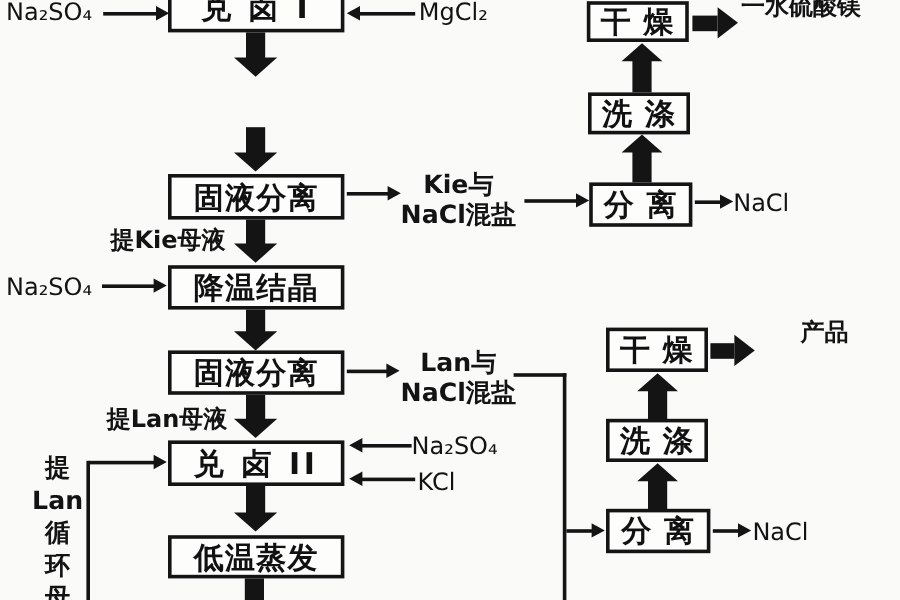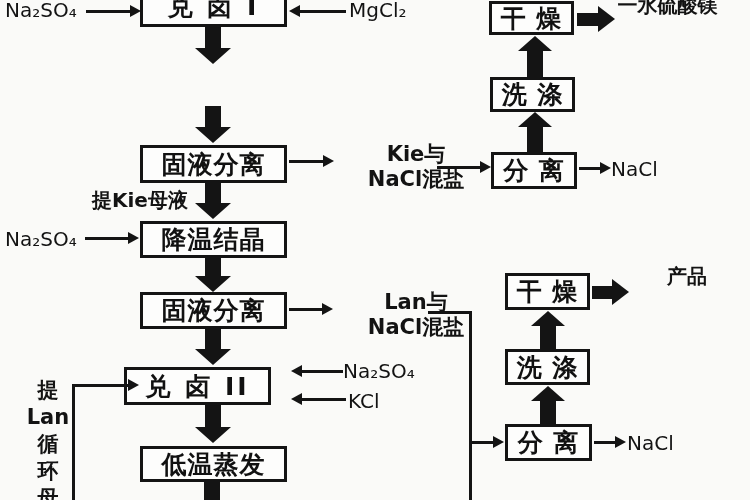--- a/index.html
+++ b/index.html
@@ -5,21 +5,21 @@
   html,body{margin:0;padding:0;background:#e9e9e7;}
   #canvas{position:relative;width:750px;height:500px;background:#fafaf8;overflow:hidden;
           font-family:"DejaVu Sans",sans-serif;color:#121212;}
   .box{position:absolute;box-sizing:border-box;border:3px solid #141414;background:#fdfdfc;
        display:flex;align-items:center;justify-content:center;font-weight:bold;
        font-size:25px;letter-spacing:1px;white-space:nowrap;color:#111;}
   .chem{position:absolute;font-size:20px;white-space:nowrap;color:#131313;}
   .slbl{position:absolute;font-weight:bold;font-size:20px;white-space:nowrap;color:#131313;}
   .blk2{position:absolute;font-weight:bold;text-align:center;color:#131313;}
   .blk2 span{display:block;}
-  .salt{font-size:21px;line-height:25px;margin-left:34px;}
+  .salt{font-size:21px;line-height:25px;}
   .prod{font-size:20px;line-height:23px;}
   .vtext{position:absolute;font-weight:bold;font-size:21px;line-height:27px;text-align:center;color:#131313;}
   .vtext span{display:block;}
   .hline{position:absolute;height:3px;background:#141414;}
   .vline{position:absolute;width:3px;background:#141414;}
   .ah-r{position:absolute;width:0;height:0;border-top:6px solid transparent;border-bottom:6px solid transparent;border-left:11px solid #141414;}
   .ah-l{position:absolute;width:0;height:0;border-top:6px solid transparent;border-bottom:6px solid transparent;border-right:11px solid #141414;}
   .shv{position:absolute;width:16px;background:#141414;}
   .shh{position:absolute;height:13px;background:#141414;}
   .hd-d{position:absolute;width:0;height:0;border-left:18px solid transparent;border-right:18px solid transparent;border-top:16px solid #141414;}
@@ -28,21 +28,21 @@
 </style>
 </head>
 <body>
 
 <div id="canvas">
 
   <div class="box" style="left:140px;top:-15px;width:147px;height:42px;letter-spacing:3px;">兑 卤 I</div>
   <div class="box" style="left:140px;top:145px;width:147px;height:38px;">固液分离</div>
   <div class="box" style="left:140px;top:221px;width:147px;height:37px;">降温结晶</div>
   <div class="box" style="left:140px;top:292px;width:147px;height:37px;">固液分离</div>
-  <div class="box" style="left:124px;top:367px;width:147px;height:38px;letter-spacing:3px;text-align:center;">兑 卤 II</div>
+  <div class="box" style="left:140px;top:367px;width:147px;height:38px;letter-spacing:3px;text-align:center;">兑 卤 II</div>
   <div class="box" style="left:140px;top:446px;width:147px;height:36px;">低温蒸发</div>
 
   <div class="box" style="left:489px;top:1px;width:85px;height:34px;">干 燥</div>
   <div class="box" style="left:490px;top:77px;width:85px;height:35px;">洗 涤</div>
   <div class="box" style="left:491px;top:152px;width:86px;height:37px;">分 离</div>
 
   <div class="box" style="left:505px;top:273px;width:85px;height:37px;">干 燥</div>
   <div class="box" style="left:505px;top:349px;width:85px;height:36px;">洗 涤</div>
   <div class="box" style="left:505px;top:424px;width:87px;height:37px;">分 离</div>
 
@@ -171,20 +171,21 @@
   <div class="blk2 salt" style="left:330px;top:142px;width:104px;">
     <span>Kie与</span>
     <span>NaCl混盐</span>
   </div>
   <div class="blk2 salt" style="left:330px;top:290px;width:104px;">
     <span>Lan与</span>
     <span>NaCl混盐</span>
   </div>
 
   <div class="slbl" style="left:92px;top:187px;">提Kie母液</div>
+  <div class="slbl" style="left:89px;top:336px;">提Lan母液</div>
 
   <div class="vtext" style="left:26px;top:377px;width:44px;">
     <span>提</span>
     <span>Lan</span>
     <span>循</span>
     <span>环</span>
     <span>母</span>
   </div>
 
   <div class="blk2 prod" style="left:610px;top:-6px;width:115px;">

